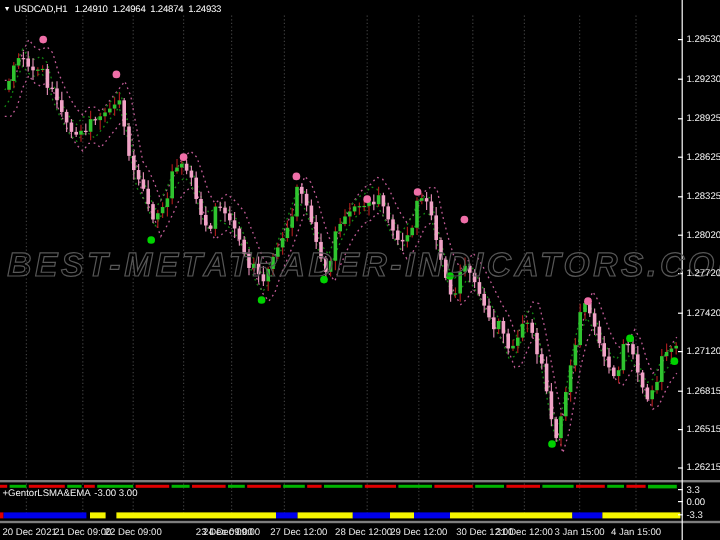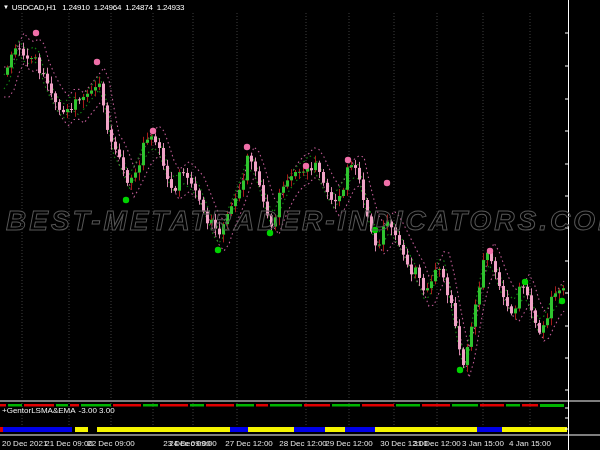--- a/index.html
+++ b/index.html
@@ -435,20 +435,39 @@
     <span class="tri">▼</span><span>USDCAD,H1</span>
     <span>1.24910</span><span>1.24964</span><span>1.24874</span><span>1.24933</span>
   </div>
 
   <div class="watermark">BEST-METATRADER-INDICATORS.COM</div>
 
   <div class="indicator-label">
     <span>+GentorLSMA&amp;EMA</span><span>-3.00 3.00</span>
   </div>
 
+  <div class="price-axis" id="price-labels">
+      <div class="price-label" style="top: 28px;">1.29530</div>
+      <div class="price-label" style="top: 61px;">1.29230</div>
+      <div class="price-label" style="top: 94px;">1.28925</div>
+      <div class="price-label" style="top: 126px;">1.28625</div>
+      <div class="price-label" style="top: 159px;">1.28325</div>
+      <div class="price-label" style="top: 191px;">1.28020</div>
+      <div class="price-label" style="top: 223px;">1.27720</div>
+      <div class="price-label" style="top: 256px;">1.27420</div>
+      <div class="price-label" style="top: 288px;">1.27120</div>
+      <div class="price-label" style="top: 321px;">1.26815</div>
+      <div class="price-label" style="top: 353px;">1.26515</div>
+      <div class="price-label" style="top: 385px;">1.26215</div>
+    </div>
+  <div class="sub-scale" id="sub-scale">
+      <div class="price-label" style="position: absolute; top: 6px;">3.3</div>
+      <div class="price-label" style="position: absolute; top: 16px;">0.00</div>
+      <div class="price-label" style="position: absolute; top: 27px;">-3.3</div>
+    </div>
   <div class="time-axis" id="time-labels">
       <div class="time-label first" style="left: 2px;">20 Dec 2021</div>
       <div class="time-label" style="left: 69px;">21 Dec 09:00</div>
       <div class="time-label" style="left: 111px;">22 Dec 09:00</div>
       <div class="time-label" style="left: 153px; margin-left: 34px;">23 Dec 09:00</div>
       <div class="time-label" style="left: 193px; text-align: center;">24 Dec 09:00</div>
       <div class="time-label" style="left: 237px; margin-left: 12px;">27 Dec 12:00</div>
       <div class="time-label" style="left: 290px; margin-left: 13px;">28 Dec 12:00</div>
       <div class="time-label" style="left: 349px;">29 Dec 12:00</div>
       <div class="time-label" style="left: 394px; padding-left: 20px;">30 Dec 12:00</div>

